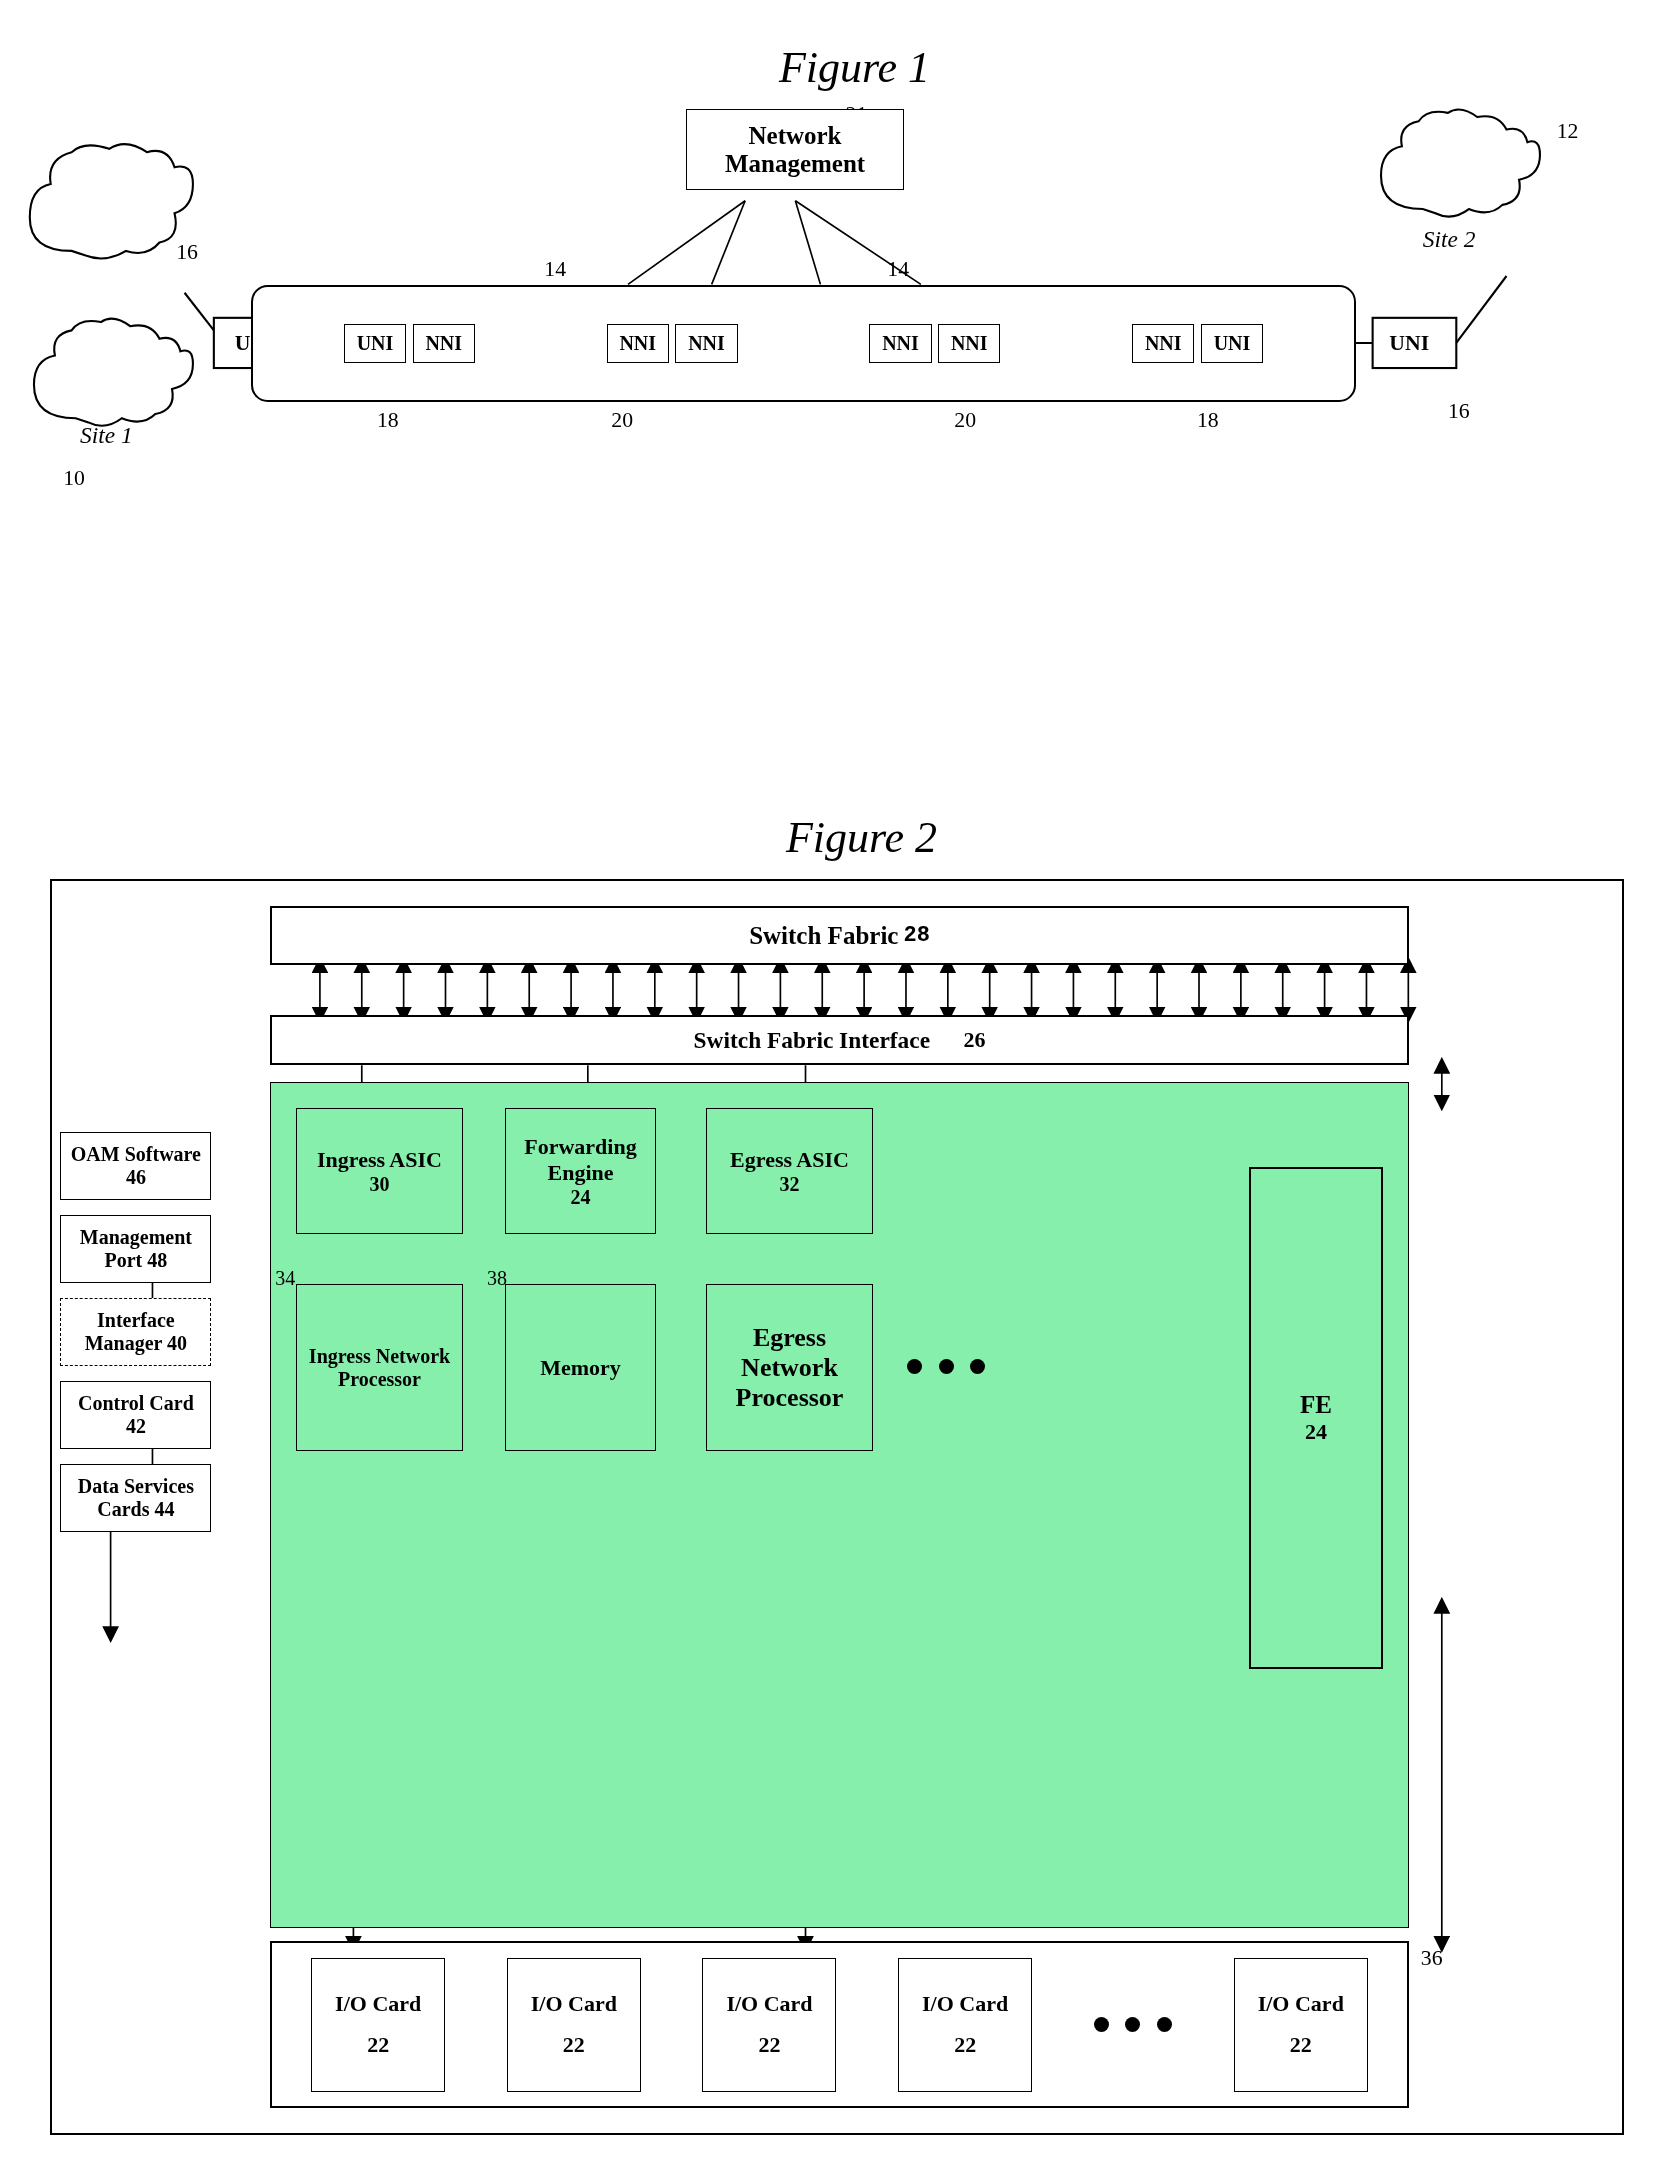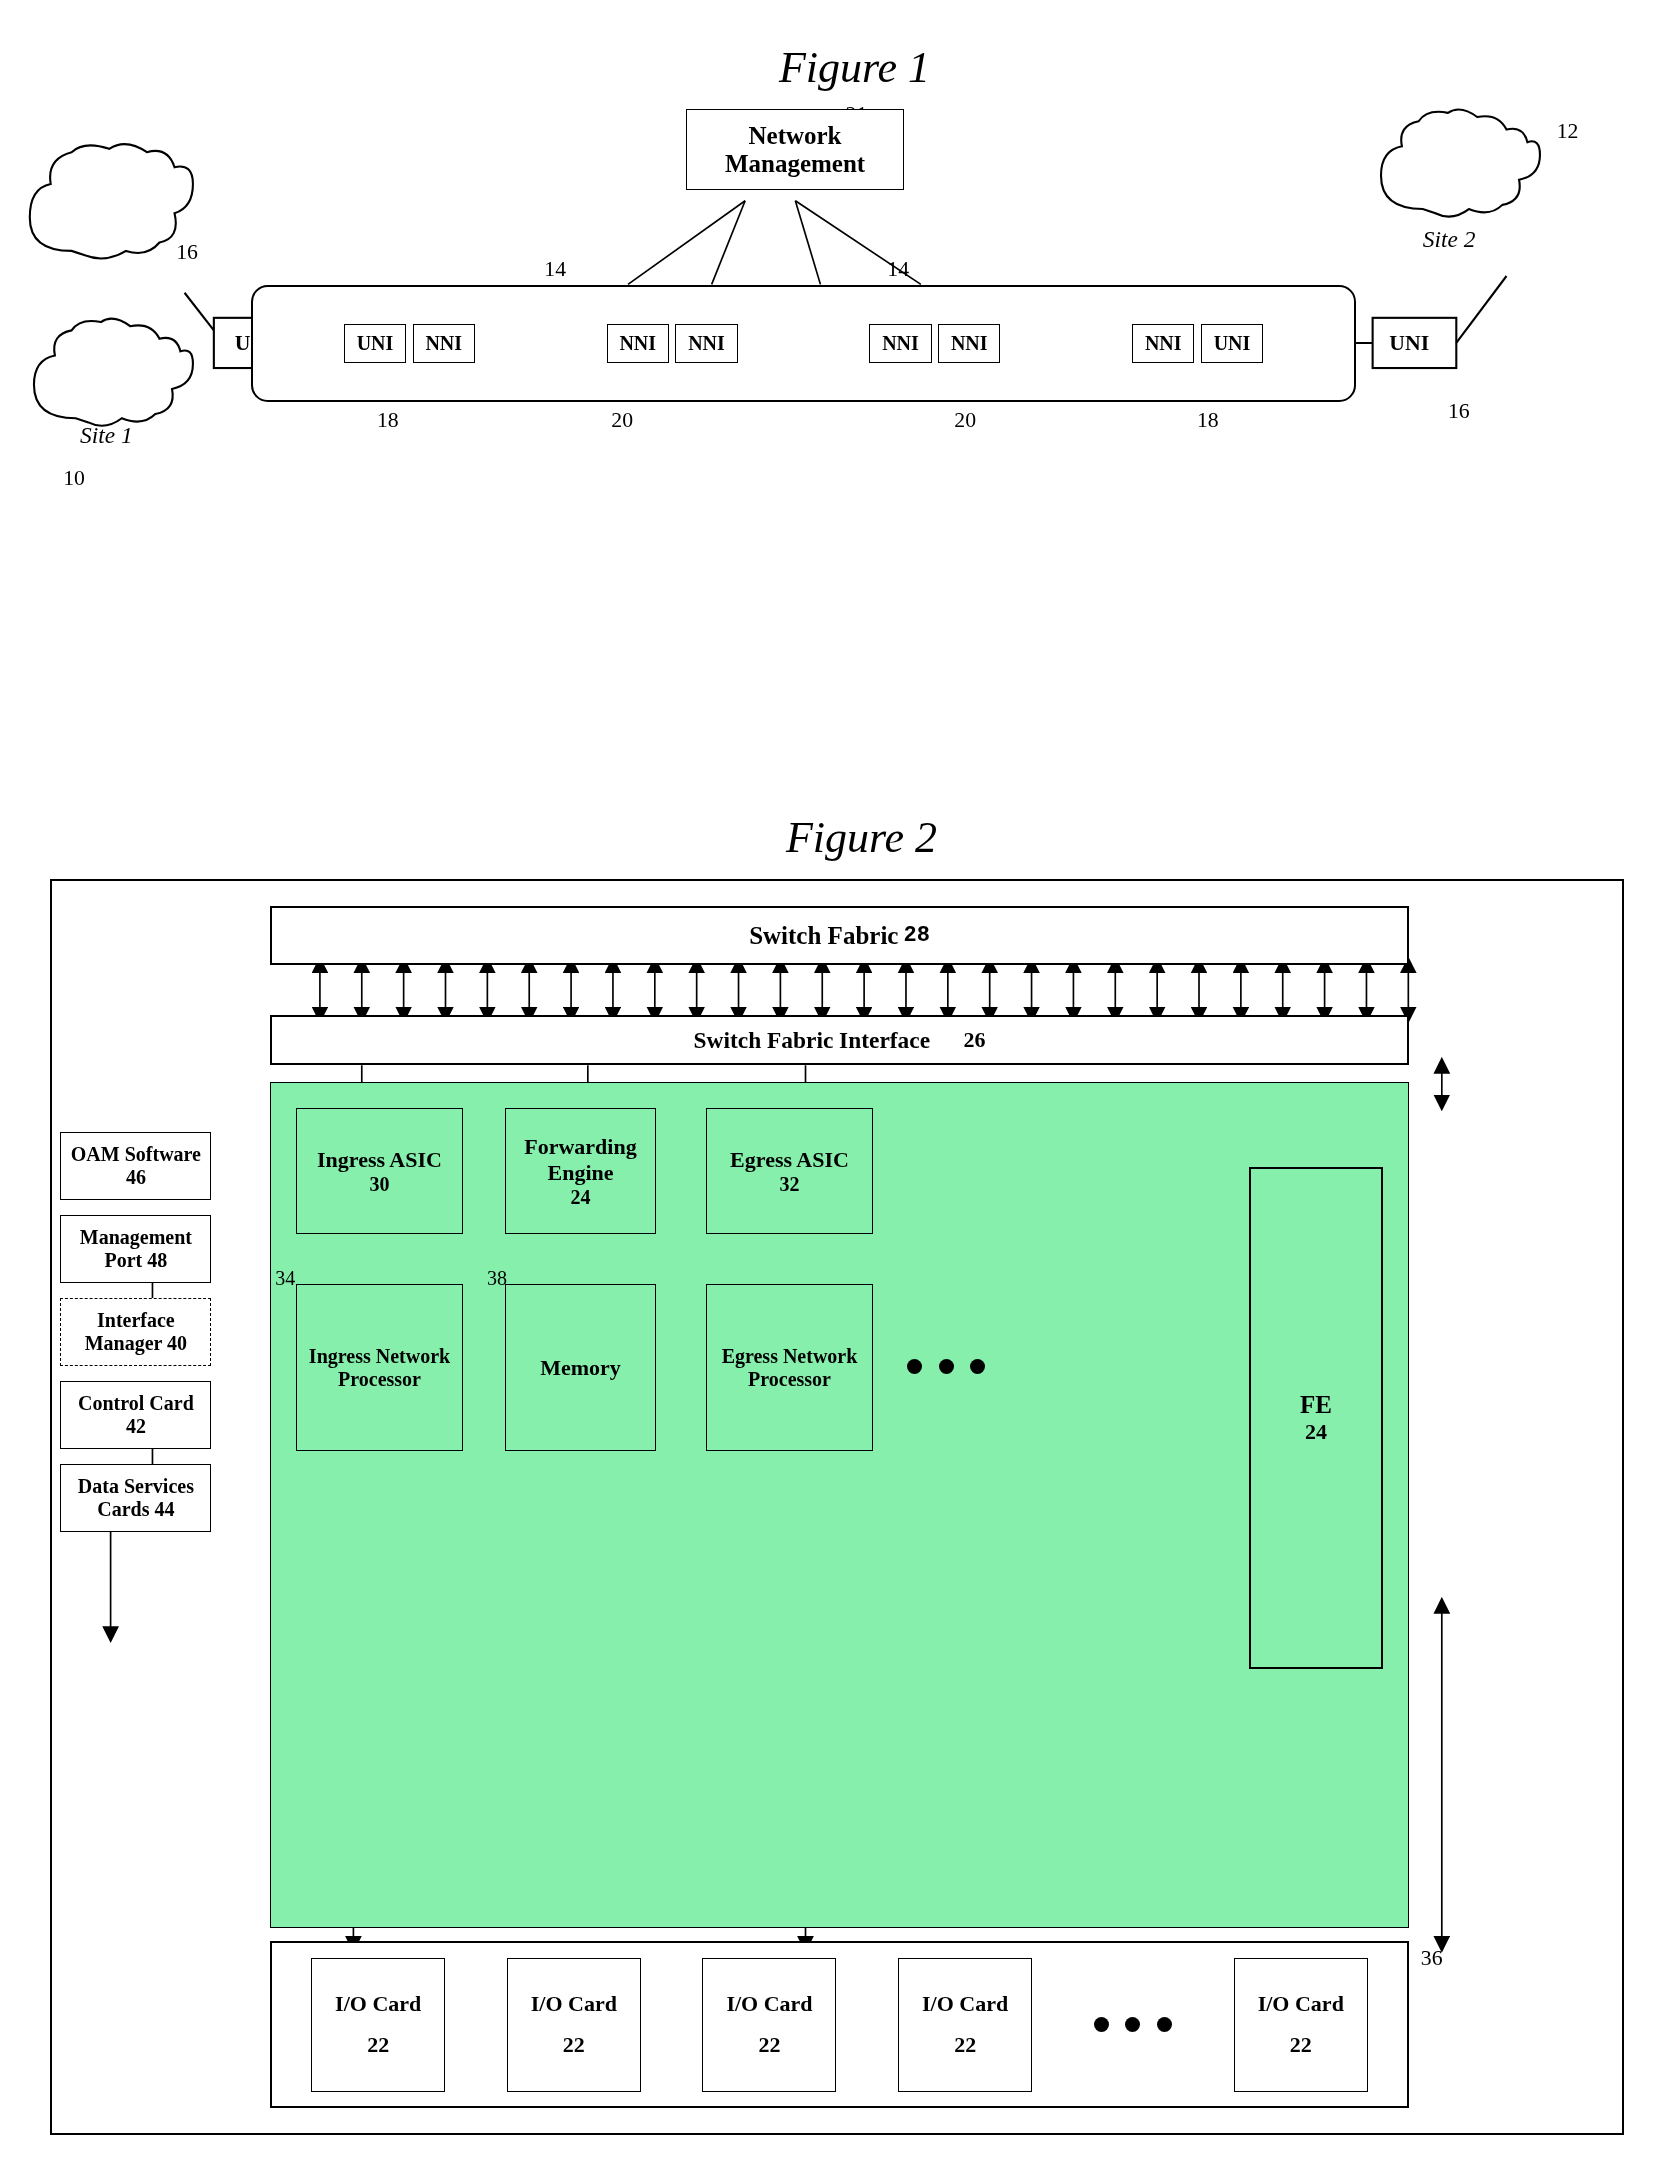--- a/index.html
+++ b/index.html
@@ -557,21 +557,21 @@
 
       <div class="ingress-np">
         <span style="font-size:20px; text-align:center;">Ingress Network Processor</span>
       </div>
 
       <div class="memory-box">
         <span>Memory</span>
       </div>
 
       <div class="egress-np">
-        <span style="font-size:20px; text-align:center;">Egress Network Processor</span>
+        <span style="font-size:26px; text-align:center;">Egress Network Processor</span>
       </div>
 
       <div class="dot-row" style="position:absolute; top:276px; left:636px;">
         <div class="dot"></div>
         <div class="dot"></div>
         <div class="dot"></div>
       </div>
 
       <div class="fe-box">
         <span>FE</span>

